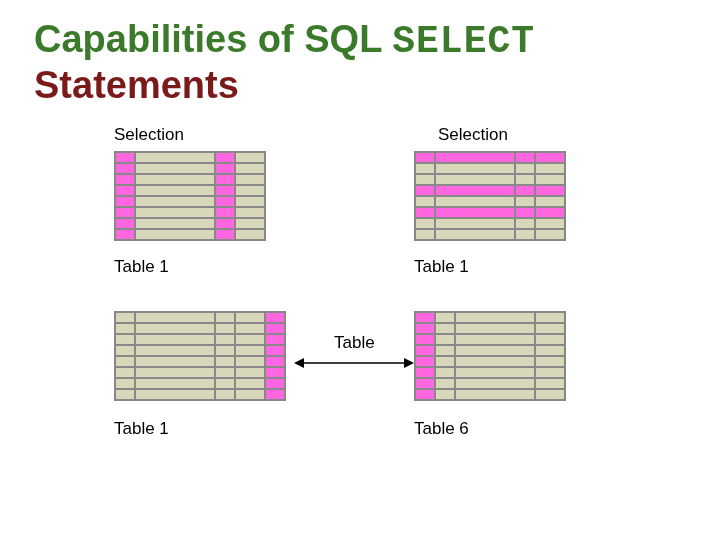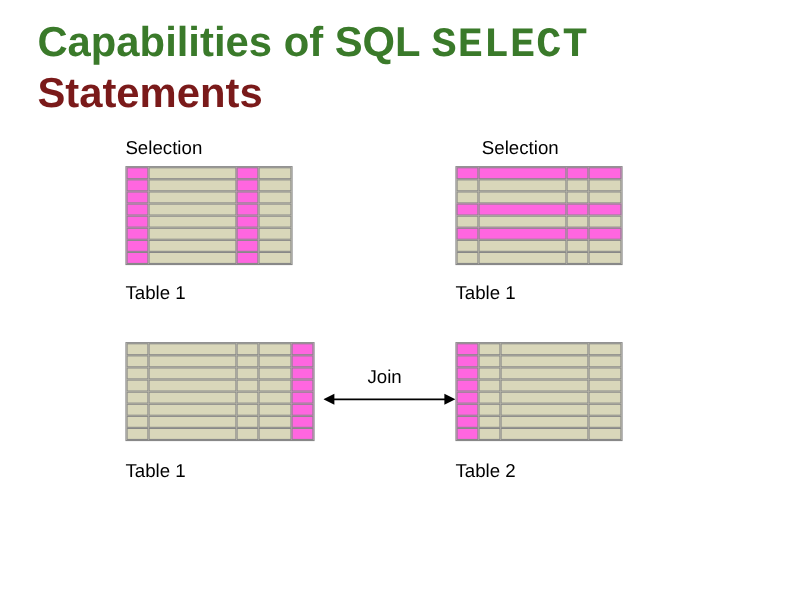--- a/index.html
+++ b/index.html
@@ -216,21 +216,21 @@
       <div class="row">
         <div class="cell" style="width: 20px;"></div>
         <div class="cell" style="width: 80px;"></div>
         <div class="cell" style="width: 20px;"></div>
         <div class="cell" style="width: 30px;"></div>
         <div class="cell hl" style="width: 20px;"></div>
       </div>
     </div>
   <div class="label" style="left:80px; top:294px;">Table 1</div>
 
-  <div class="label" style="left:300px; top:208px;">Join</div>
+  <div class="label" style="left:300px; top:208px;">Table</div>
 
   <div class="arrow" style="left:260px; top:230px;">
     <svg width="120" height="16">
       <line x1="8" y1="8" x2="112" y2="8" stroke="#000" stroke-width="1.5"></line>
       <polygon points="0,8 10,3 10,13" fill="#000"></polygon>
       <polygon points="120,8 110,3 110,13" fill="#000"></polygon>
     </svg>
   </div>
 
   <div class="tbl" id="tbl-join-right" style="left:380px; top:186px;">
@@ -276,15 +276,15 @@
         <div class="cell" style="width: 80px;"></div>
         <div class="cell" style="width: 30px;"></div>
       </div>
       <div class="row">
         <div class="cell hl" style="width: 20px;"></div>
         <div class="cell" style="width: 20px;"></div>
         <div class="cell" style="width: 80px;"></div>
         <div class="cell" style="width: 30px;"></div>
       </div>
     </div>
-  <div class="label" style="left:380px; top:294px;">Table 2</div>
+  <div class="label" style="left:380px; top:294px;">Table 6</div>
 
 </div>
 
 </body></html>

